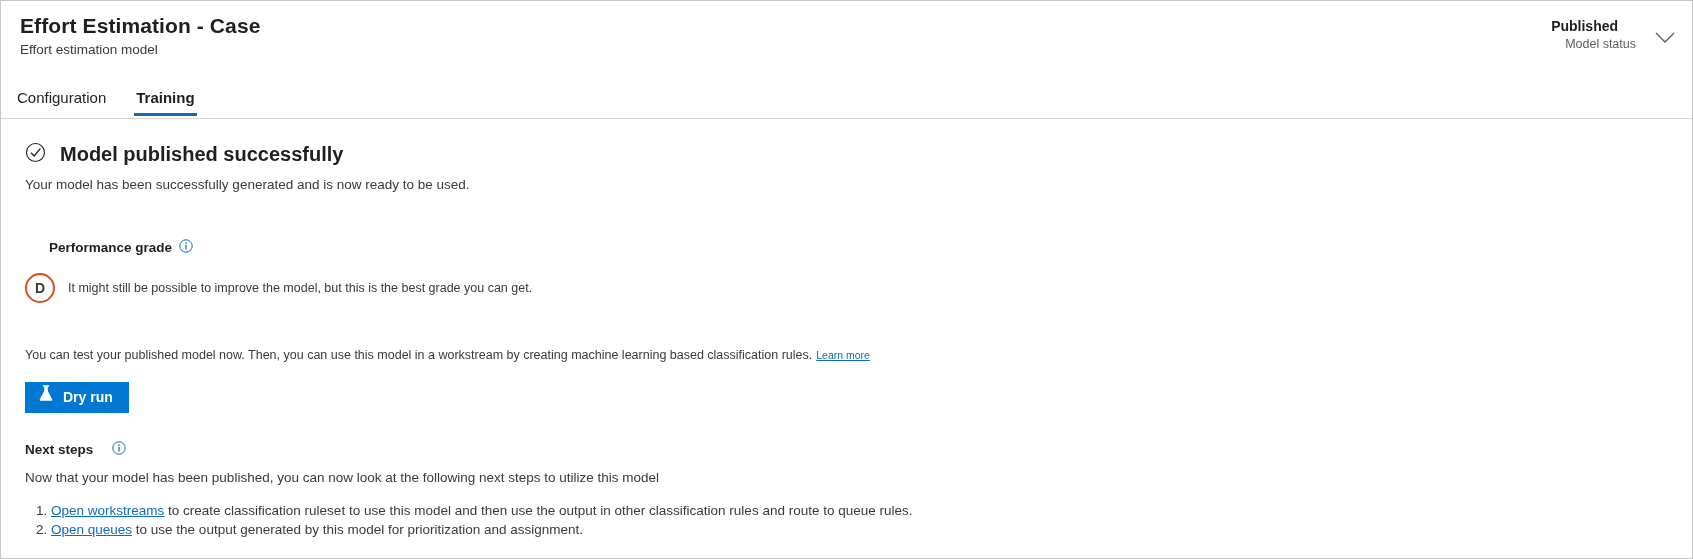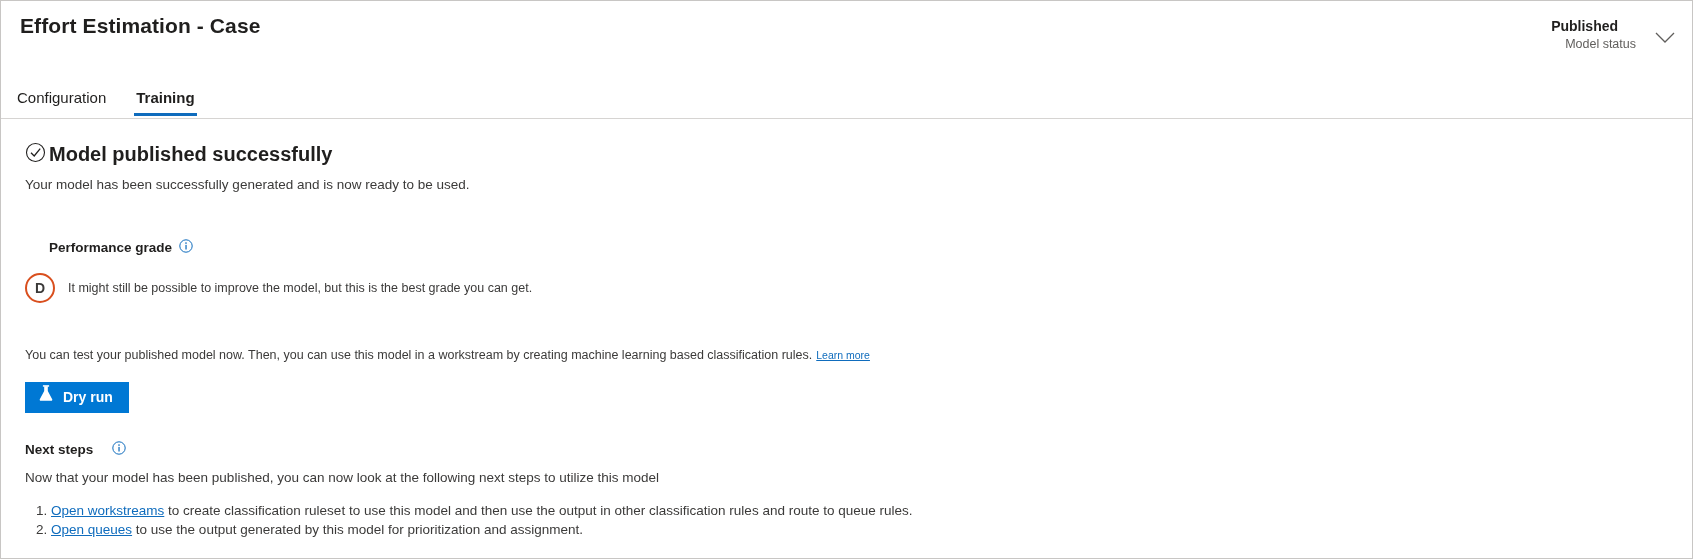--- a/index.html
+++ b/index.html
@@ -109,21 +109,21 @@
     background: #0f6cbd;
   }
 
   
   .content {
     padding: 22px 24px 0 24px;
   }
   .banner {
     display: flex;
     align-items: center;
-    gap: 3px;
+    gap: 14px;
   }
   .banner-icon { display: block; }
   .banner-title {
     font-size: 20px;
     font-weight: bold;
     color: #201f1e;
     line-height: 26px;
   }
   .banner-sub {
     font-size: 13.5px;
@@ -232,20 +232,21 @@
     cursor: pointer;
   }
 </style>
 </head>
 <body>
 
 <div class="page">
 
   <div class="header">
     <div class="title">Effort Estimation - Case</div>
+    <div class="subtitle">Effort estimation model</div>
 
     <div class="status-block">
       <div class="status-value">Published</div>
       <div class="status-label">Model status</div>
     </div>
 
     <div class="chevron-btn">
       <svg width="20" height="12" viewBox="0 0 20 12" aria-hidden="true">
         <path d="M1 1 L10 10 L19 1" fill="none" stroke="#605e5c" stroke-width="1.3"></path>
       </svg>

